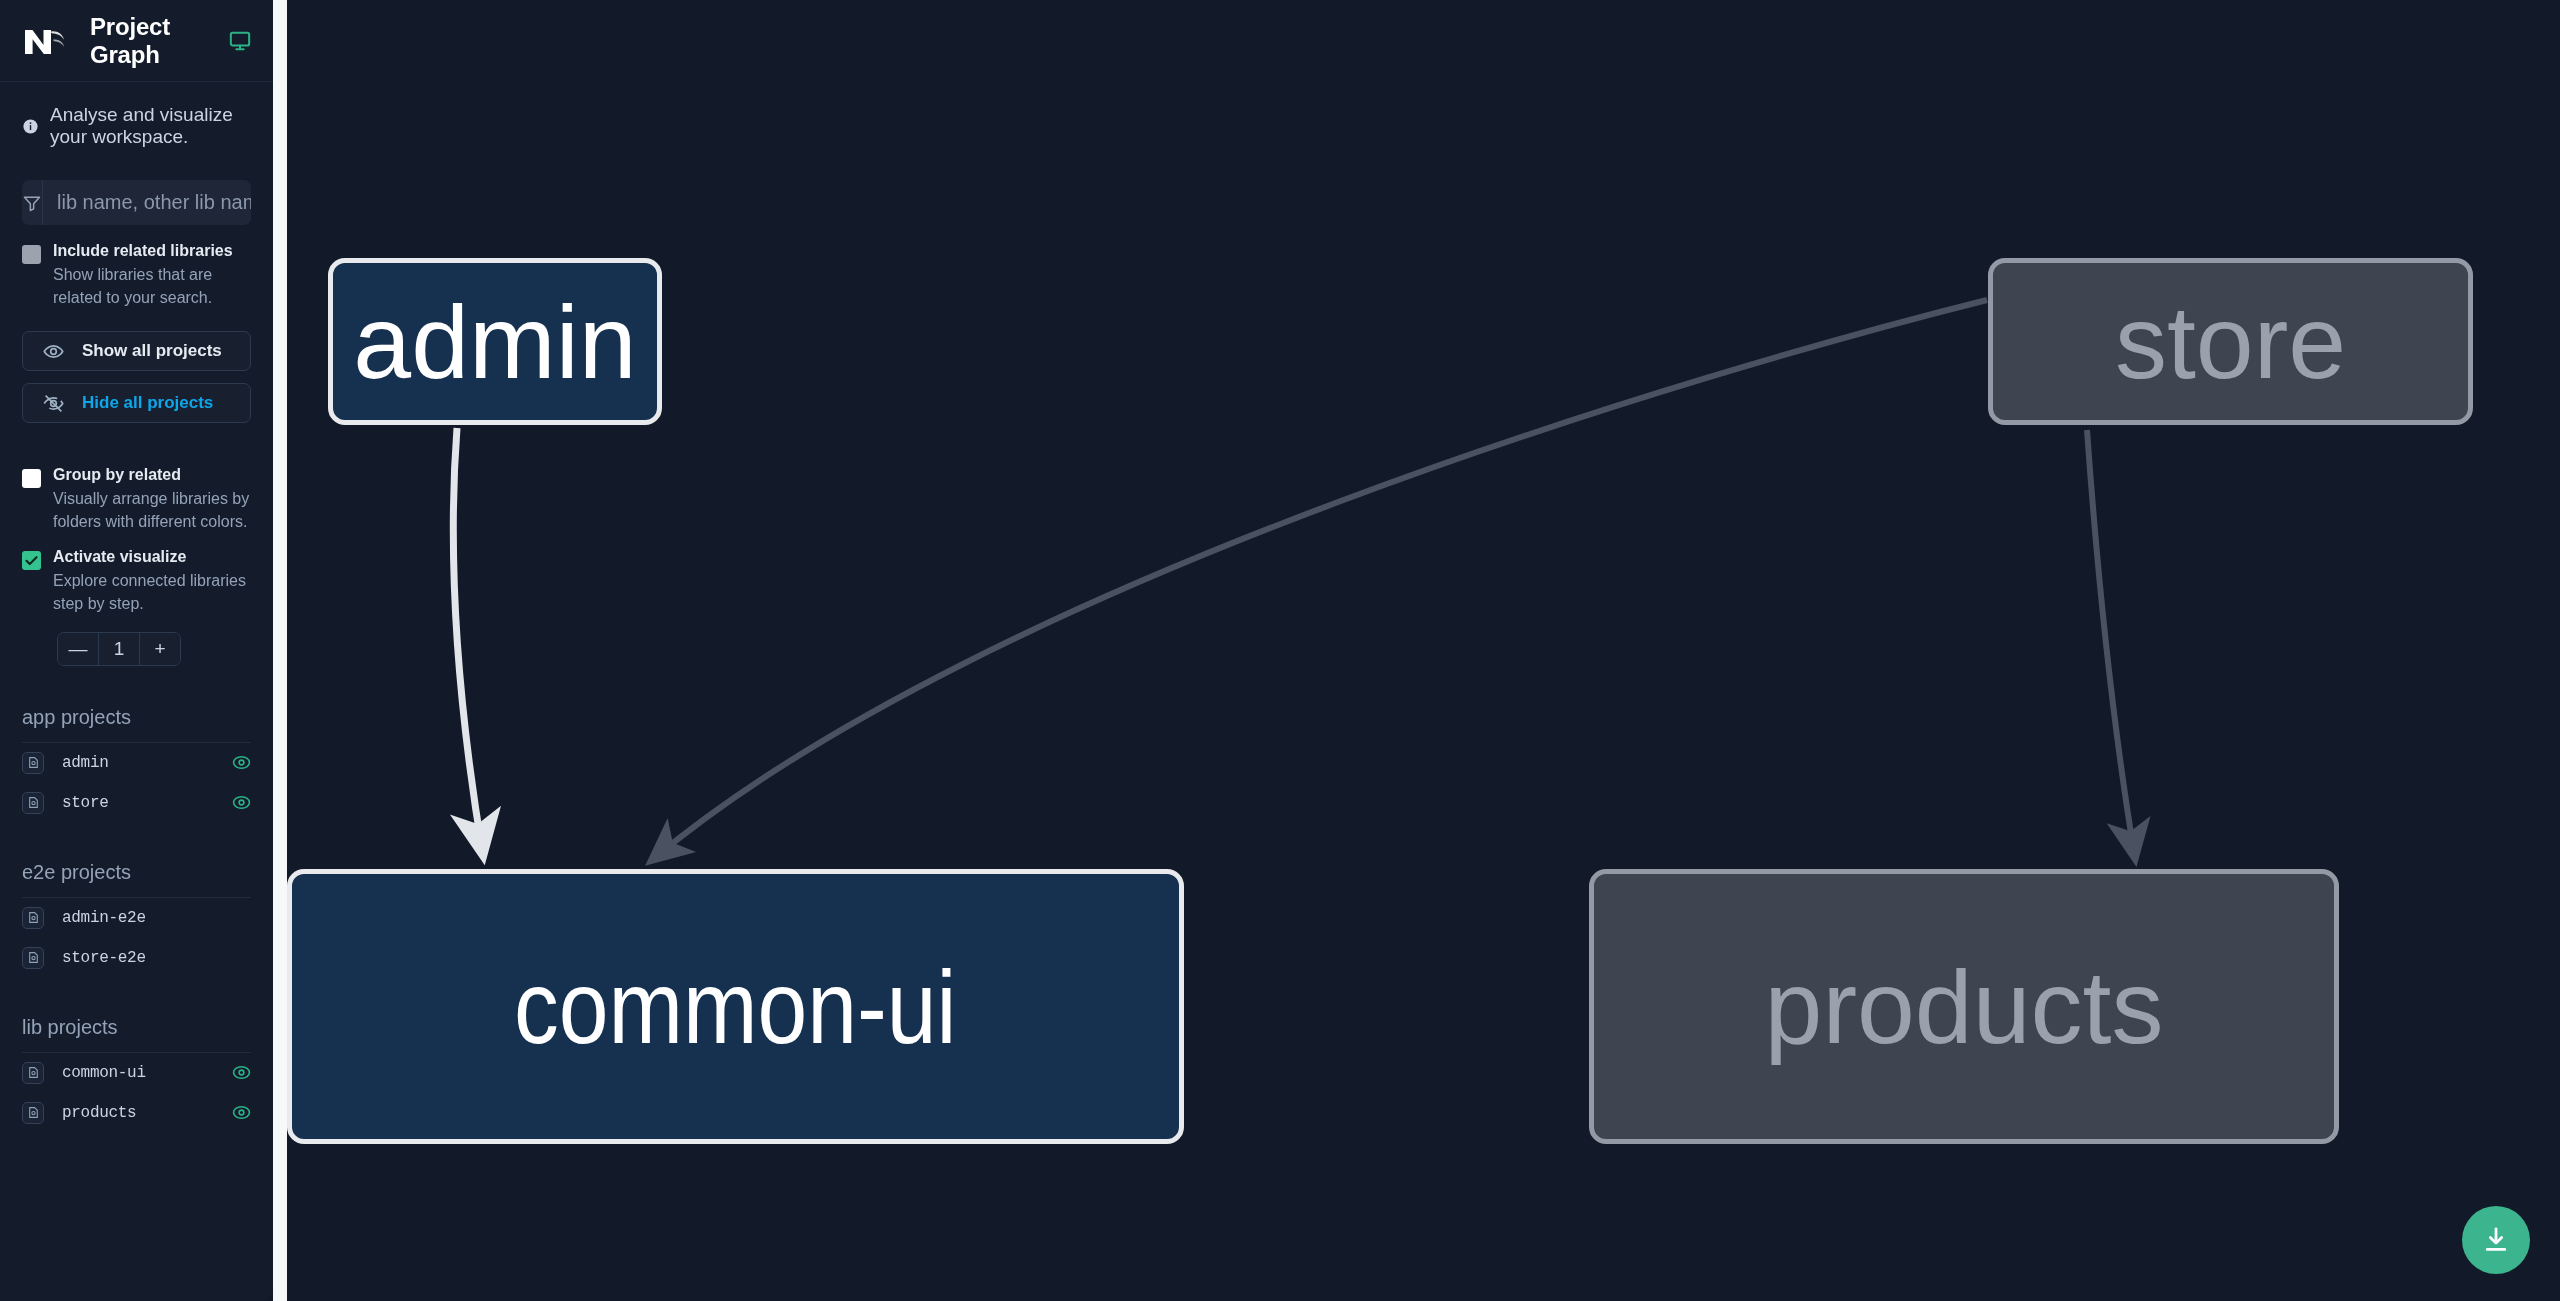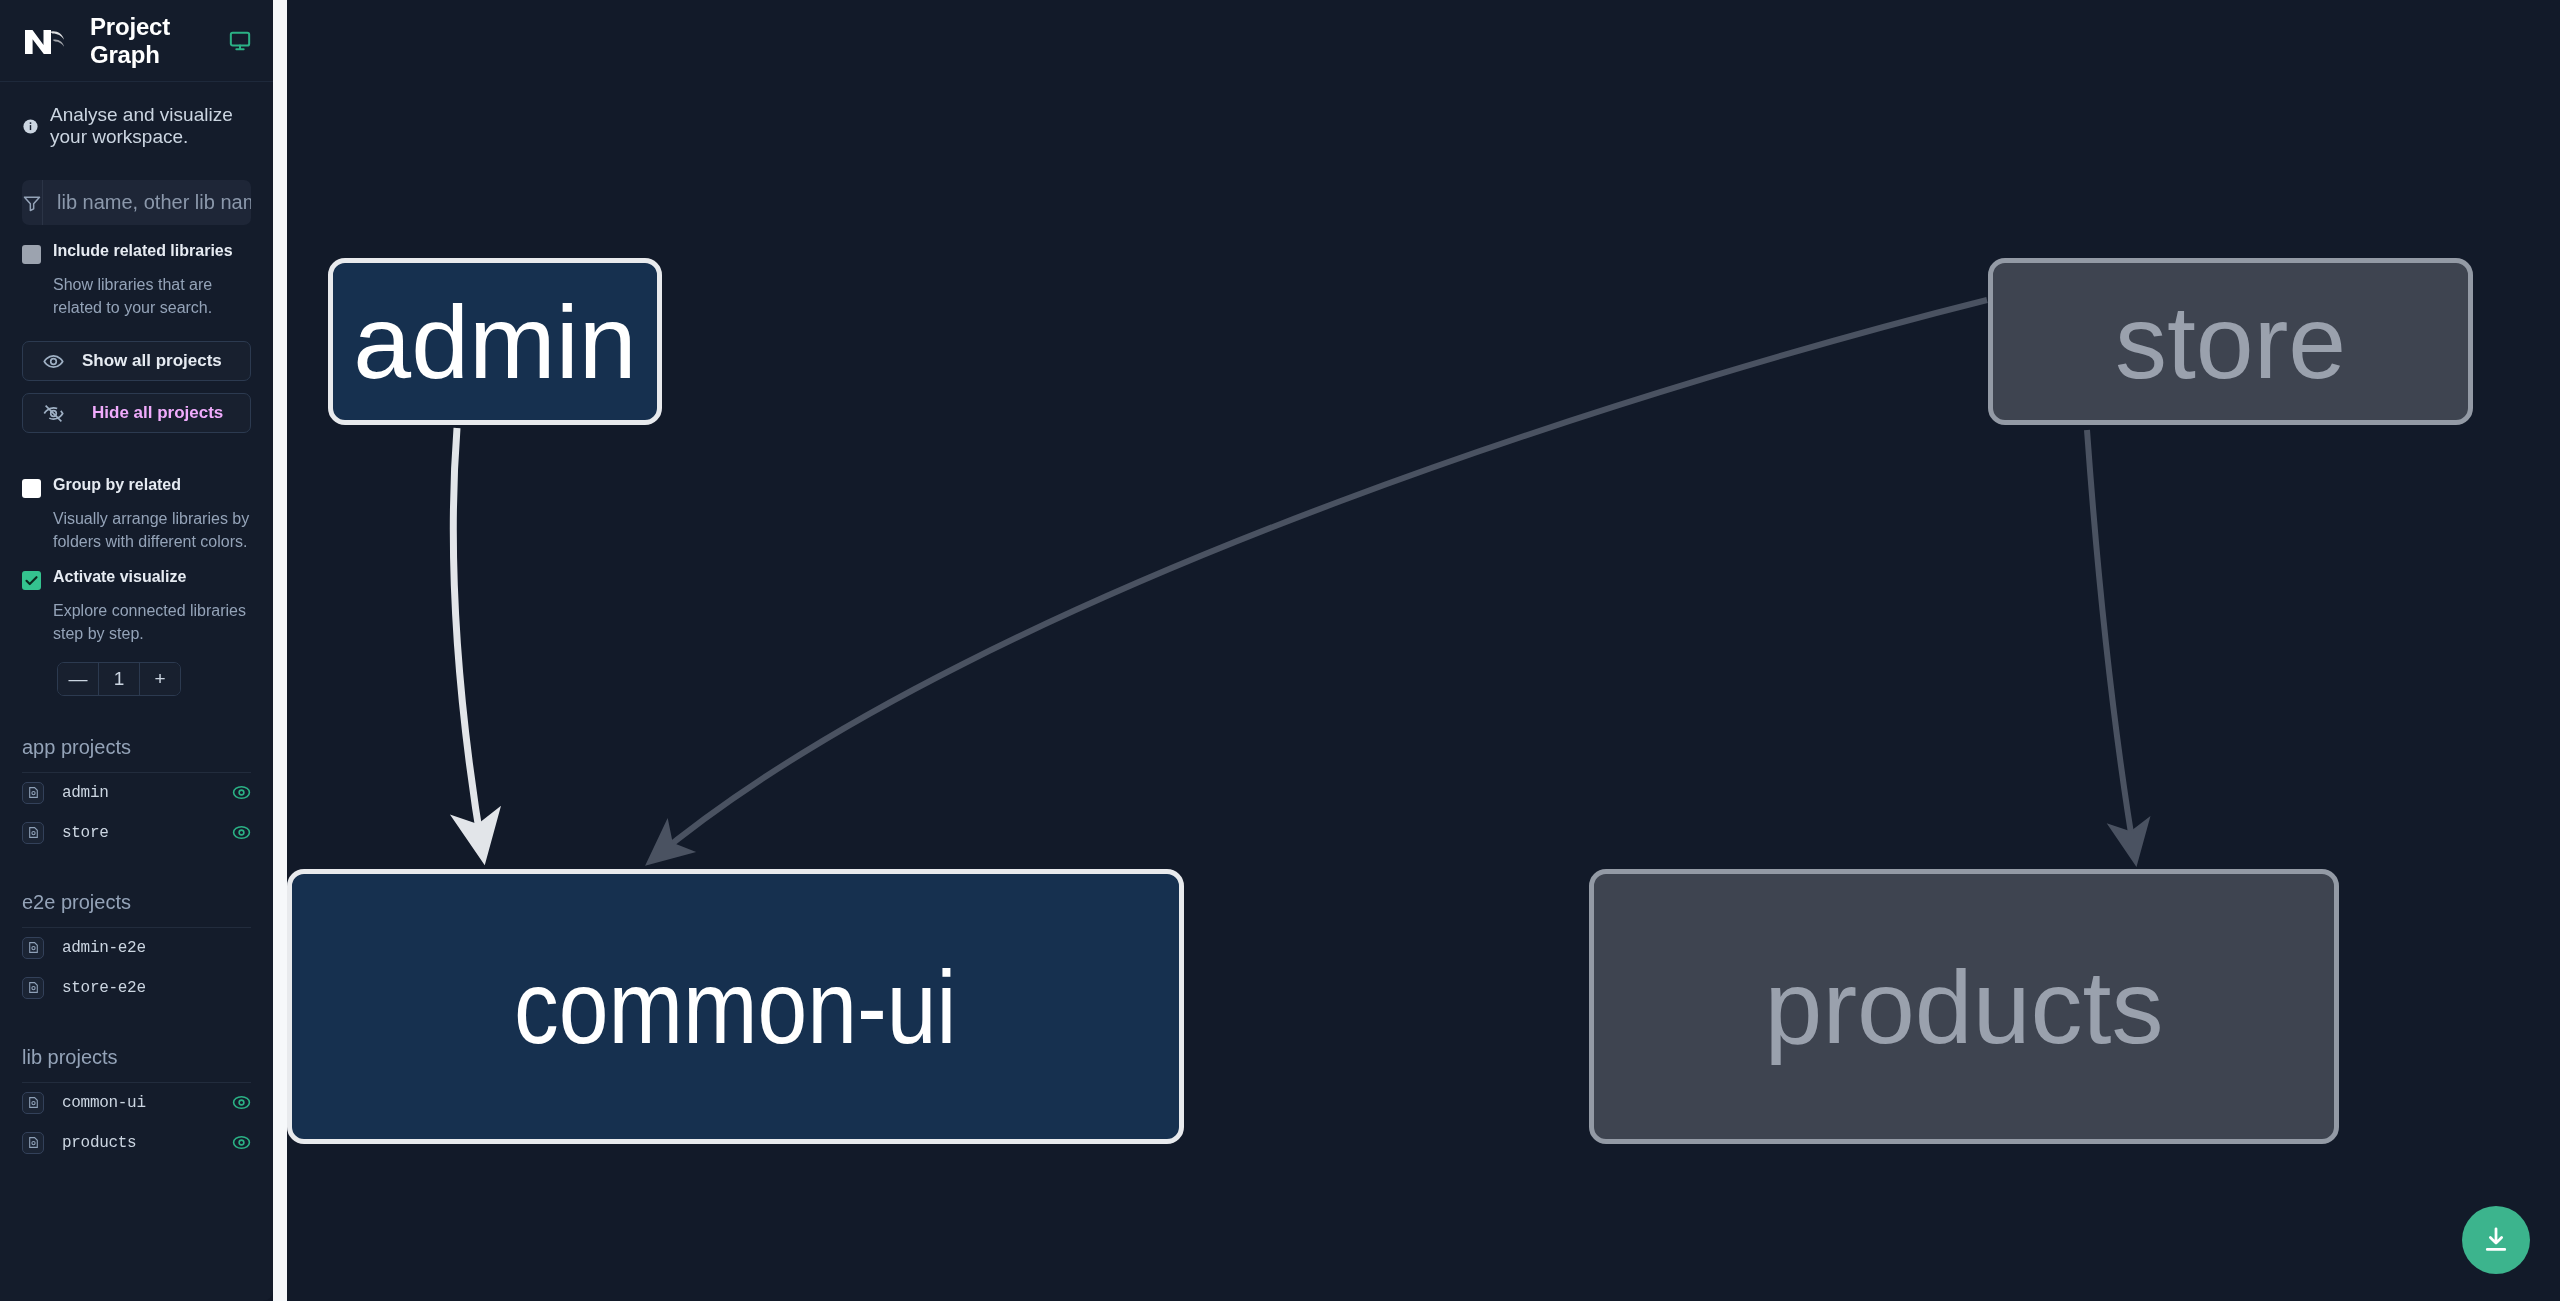--- a/index.html
+++ b/index.html
@@ -71,31 +71,31 @@
   .cbox {
     width: 19px; height: 19px; flex: none; margin-top: 4px;
     border-radius: 3px;
     background: #9ca3af;
     display: flex; align-items: center; justify-content: center;
   }
   .cbox.white { background: #ffffff; }
   .cbox.green { background: #34c38f; }
   .cbox svg { width: 15px; height: 15px; color: #0b2a1f; }
   .check-txt .label { font-size: 16px; font-weight: bold; color: #e6ebf2; line-height: 1.3; }
-  .check-txt .desc { font-size: 16px; color: #94a3b8; line-height: 1.42; margin-top: 12px; }
+  .check-txt .desc { font-size: 16px; color: #94a3b8; line-height: 1.42; margin-top: 2px; }
 
   .sb-btn {
     margin: 0 22px; height: 40px;
     border: 1px solid #2c3a50; border-radius: 7px;
     background: #18202f;
     display: flex; align-items: center; padding-left: 20px; gap: 18px;
     cursor: pointer;
   }
   .sb-btn .lbl { font-size: 17px; font-weight: bold; color: #e6ebf2; }
-  .sb-btn.dim .lbl { color: #f0abfc; margin-left: 10px; }
+  .sb-btn.dim .lbl { color: #0ea5e9; }
   .sb-btn svg { width: 21px; height: 21px; color: #9fb0c4; flex: none; }
 
   .stepper {
     margin: 16px 22px 0 auto; width: 124px; height: 34px;
     display: flex; border: 1px solid #2c3a50; border-radius: 7px; overflow: hidden;
     margin-right: 92px;
   }
   .stepper div {
     flex: 1; display: flex; align-items: center; justify-content: center;
     font-size: 19px; color: #cbd5e1; background: #18202f; cursor: pointer;

